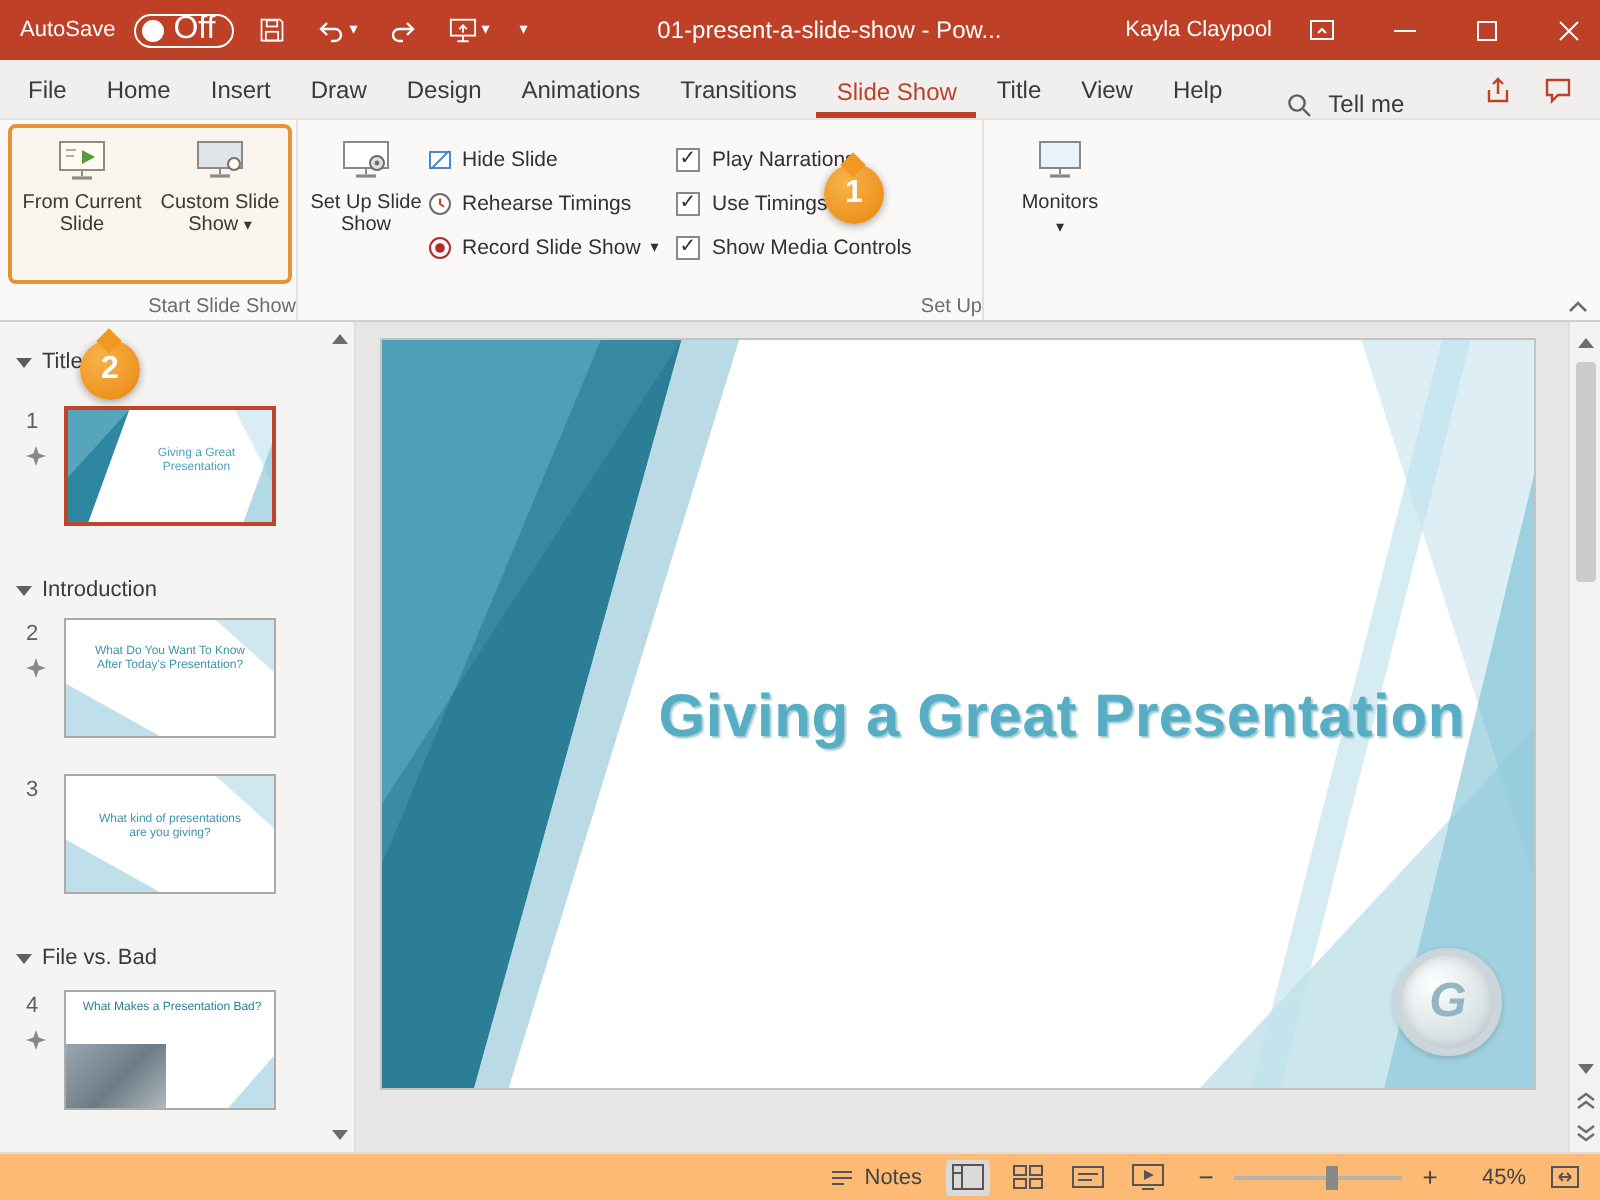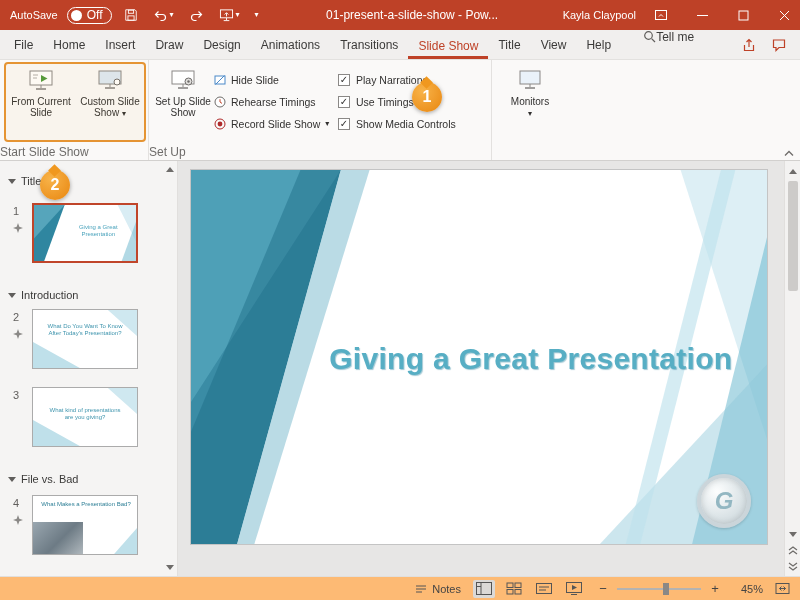--- a/index.html
+++ b/index.html
@@ -2,36 +2,36 @@
 <html style="--titlebar-red: #BE4127; --callout-orange: #F0981F; --highlight-orange: #E59433; --slide-teal: #2F86A0; --title-teal: #57AEC4;"><head>
 <meta charset="utf-8">
 <style>
 *{margin:0;padding:0;box-sizing:border-box}
 html,body{background:#d8d8d8}
 #app{position:relative;width:800px;height:600px;margin:0 auto;background:#fff;overflow:hidden;font-family:"Liberation Sans",sans-serif;font-size:12px;color:#323130}
 svg{display:block}
 
 .titlebar{position:absolute;top:0;left:0;width:100%;height:30px;background:var(--titlebar-red,#BE4127);display:flex;align-items:center;color:#fff;padding-left:10px;gap:9px}
 .tb-txt{font-size:11px;white-space:nowrap}
-.pill{display:flex;align-items:center;gap:5px;border:1px solid #fff;border-radius:9px;height:17px;padding:0 8px 0 3px;font-size:12px}
+.pill{display:flex;align-items:center;gap:5px;border:1px solid #fff;border-radius:9px;height:17px;padding:0 8px 0 3px;font-size:16px}
 .pill-dot{width:11px;height:11px;border-radius:50%;background:#fff}
 .qat{display:flex;align-items:center;gap:2px;padding:2px 3px;border-radius:2px}
 .caret{font-size:8px;line-height:8px}
 .tb-title{flex:1;text-align:center;font-size:12px;white-space:nowrap;overflow:hidden}
 .winbtn{width:32px;height:30px;display:flex;align-items:center;justify-content:center;flex:none}
 
 .tabrow{position:absolute;top:30px;left:0;width:100%;height:30px;background:#F1EFEE;display:flex;align-items:stretch;padding-left:4px;border-bottom:1px solid #E3E1DF}
 .tab{display:flex;align-items:center;padding:0 10px;font-size:12px;color:#3b3a39}
 .tab.active{color:var(--titlebar-red,#BE4127);border-bottom:3px solid var(--titlebar-red,#BE4127);padding-top:5px}
-.tellme{display:flex;align-items:flex-start;gap:0;margin-left:22px;color:#3b3a39}
+.tellme{display:flex;align-items:flex-end;gap:8px;margin-left:22px;color:#3b3a39}
 .tr-icons{margin-left:auto;display:flex;align-items:center;gap:16px;padding-right:14px;color:var(--titlebar-red,#BE4127)}
 
 .ribbon{position:absolute;top:60px;left:0;width:100%;height:101px;background:#FAF9F8;border-bottom:1px solid #D2D0CE;display:flex}
 .rgroup{position:relative;height:100%;border-right:1px solid #E3E1DF;padding:2px 5px 14px;display:flex;align-items:flex-start}
-.glabel{position:absolute;bottom:1px;left:0;width:100%;text-align:left;font-size:12px;color:#6e6c6a}
+.glabel{position:absolute;bottom:1px;left:0;width:100%;text-align:right;font-size:10px;color:#6e6c6a}
 .bigbtn{display:flex;flex-direction:column;align-items:center;gap:3px;padding-top:5px;height:82px;border-radius:2px}
 .bigbtn .lbl{font-size:10px;line-height:11px;text-align:center;color:#323130}
 .smallcol{display:flex;flex-direction:column;padding-top:7px;width:126px}
 .smallbtn{display:flex;align-items:center;gap:5px;height:22px;font-size:10.5px;padding-left:2px;color:#323130}
 .chkcol{display:flex;flex-direction:column;padding-top:7px;width:148px}
 .chk{display:flex;align-items:center;gap:6px;height:22px;font-size:10.5px}
 .box{width:12px;height:12px;border:1px solid #8A8886;background:#fff;font-size:10px;line-height:10px;display:flex;align-items:center;justify-content:center;color:#323130}
 .collapse{position:absolute;right:6px;bottom:3px;color:#6e6c6a}
 
 .hibox{position:absolute;left:4px;top:62px;width:142px;height:80px;border:2px solid var(--highlight-orange,#E59433);border-radius:4px;background:rgba(244,164,60,.06);z-index:6}

